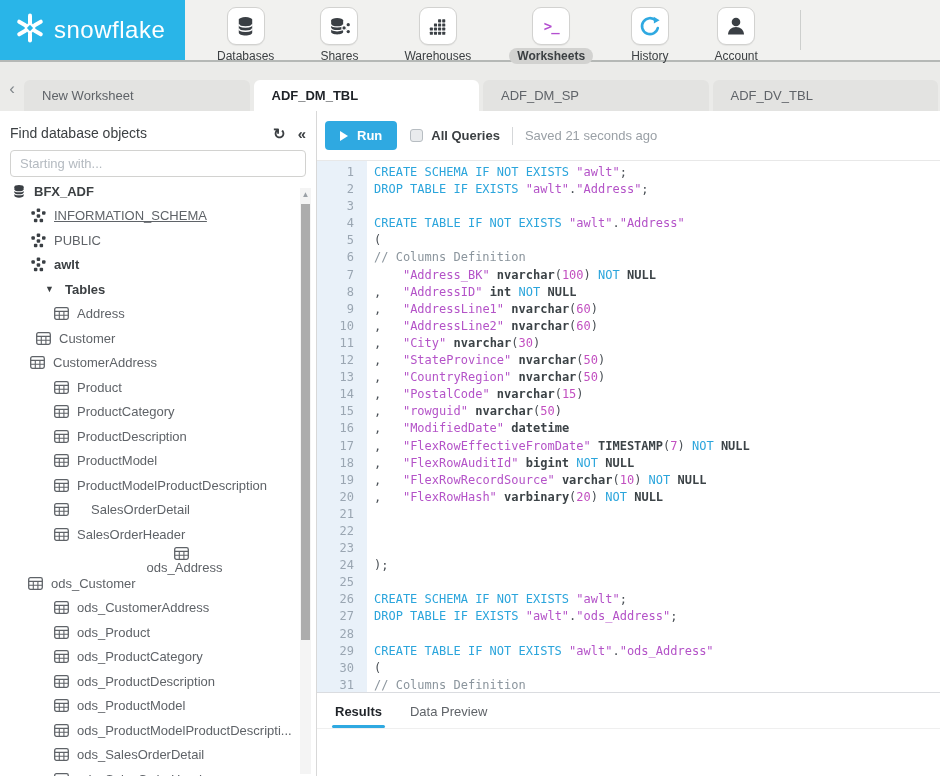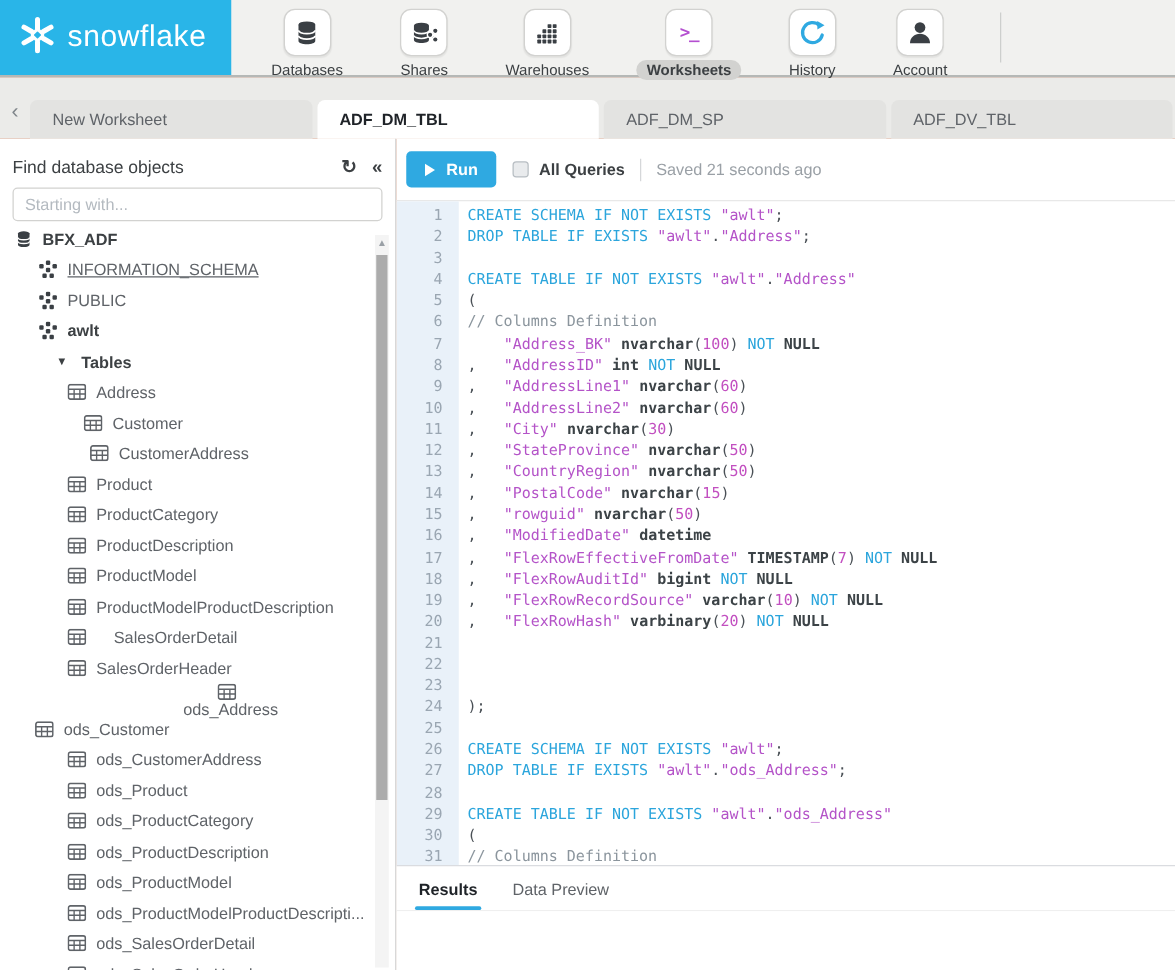--- a/index.html
+++ b/index.html
@@ -275,30 +275,30 @@
   </div>
           <div class="tree-row" style="padding-left: 53px;">
     <span class="tree-icon">
               <svg width="15" height="13" viewBox="0 0 15 13">
                 <rect x="0.7" y="0.7" width="13.6" height="11.6" rx="1.7" fill="none" stroke="#5f6368" stroke-width="1.3"></rect>
                 <path d="M0.7 4.4 h13.6 M0.7 8.2 h13.6 M5.3 4.4 v8 M9.9 4.4 v8" stroke="#5f6368" stroke-width="1.1" fill="none"></path>
               </svg>
             </span>
     <span class="tree-label">Address</span>
   </div>
-          <div class="tree-row" style="padding-left: 66px;">
+          <div class="tree-row" style="padding-left: 35px;">
     <span class="tree-icon">
               <svg width="15" height="13" viewBox="0 0 15 13">
                 <rect x="0.7" y="0.7" width="13.6" height="11.6" rx="1.7" fill="none" stroke="#5f6368" stroke-width="1.3"></rect>
                 <path d="M0.7 4.4 h13.6 M0.7 8.2 h13.6 M5.3 4.4 v8 M9.9 4.4 v8" stroke="#5f6368" stroke-width="1.1" fill="none"></path>
               </svg>
             </span>
     <span class="tree-label">Customer</span>
   </div>
-          <div class="tree-row" style="padding-left: 71px;">
+          <div class="tree-row" style="padding-left: 29px;">
     <span class="tree-icon">
               <svg width="15" height="13" viewBox="0 0 15 13">
                 <rect x="0.7" y="0.7" width="13.6" height="11.6" rx="1.7" fill="none" stroke="#5f6368" stroke-width="1.3"></rect>
                 <path d="M0.7 4.4 h13.6 M0.7 8.2 h13.6 M5.3 4.4 v8 M9.9 4.4 v8" stroke="#5f6368" stroke-width="1.1" fill="none"></path>
               </svg>
             </span>
     <span class="tree-label">CustomerAddress</span>
   </div>
           <div class="tree-row" style="padding-left: 53px;">
     <span class="tree-icon">

